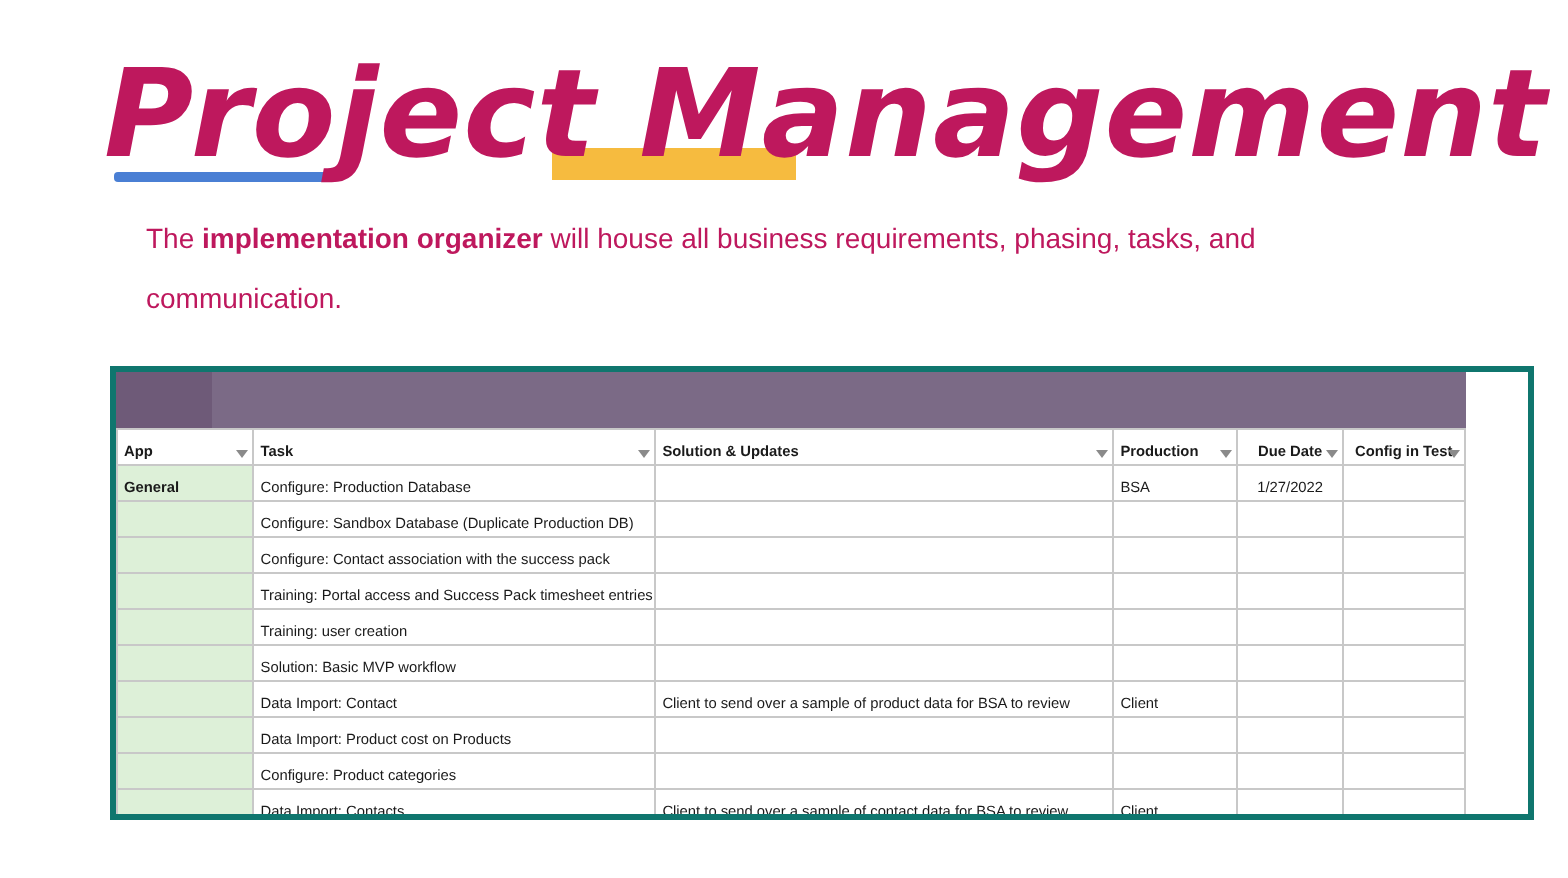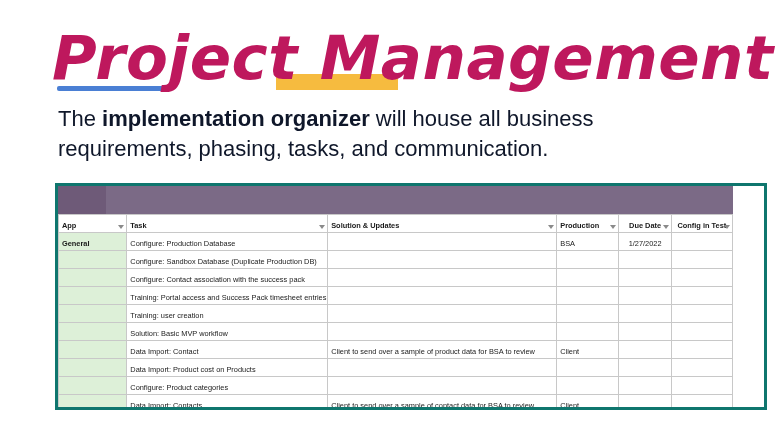--- a/index.html
+++ b/index.html
@@ -57,26 +57,26 @@
     background: #4a7fd4;
     border-radius: 2px;
   }
   .title-text {
     position: relative;
     z-index: 1;
   }
   
   .subtitle {
     position: absolute;
-    left: 58px;
+    left: 73px;
     top: 104px;
     width: 640px;
-    font-size: 22px;
+    font-size: 14px;
     line-height: 30px;
-    color: #0f172a;
+    color: #be185d;
     font-weight: 400;
   }
   .subtitle b {
     font-weight: 700;
   }
   
   .table-shell {
     position: absolute;
     left: 55px;
     top: 183px;

